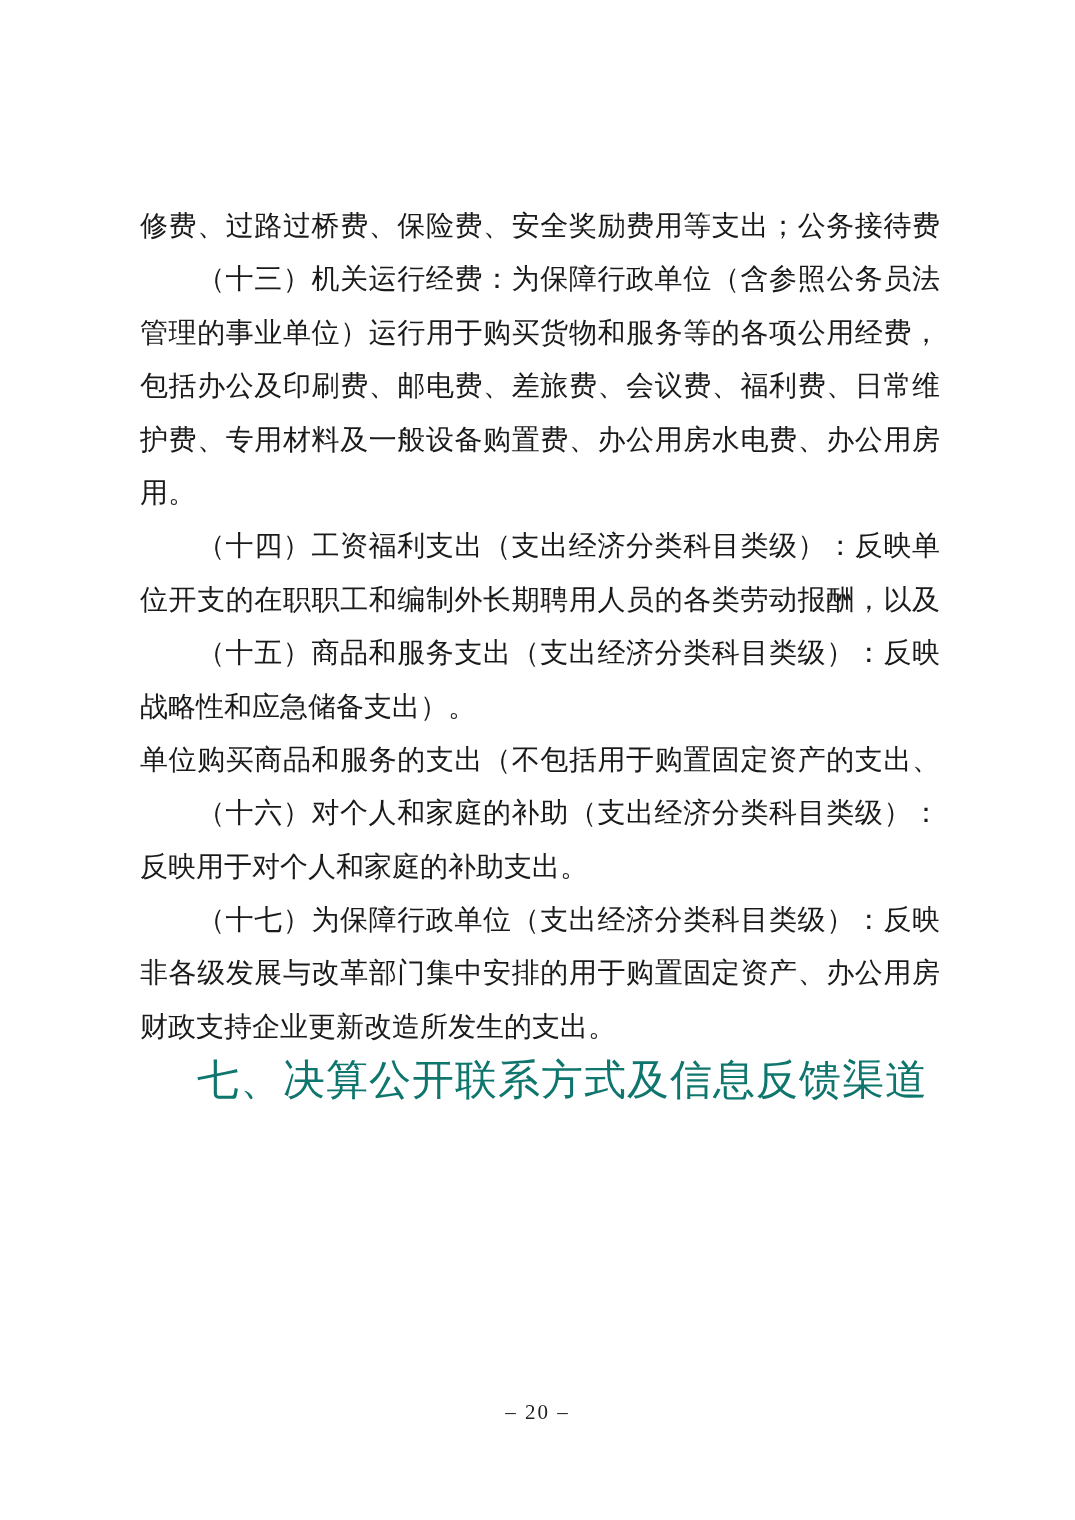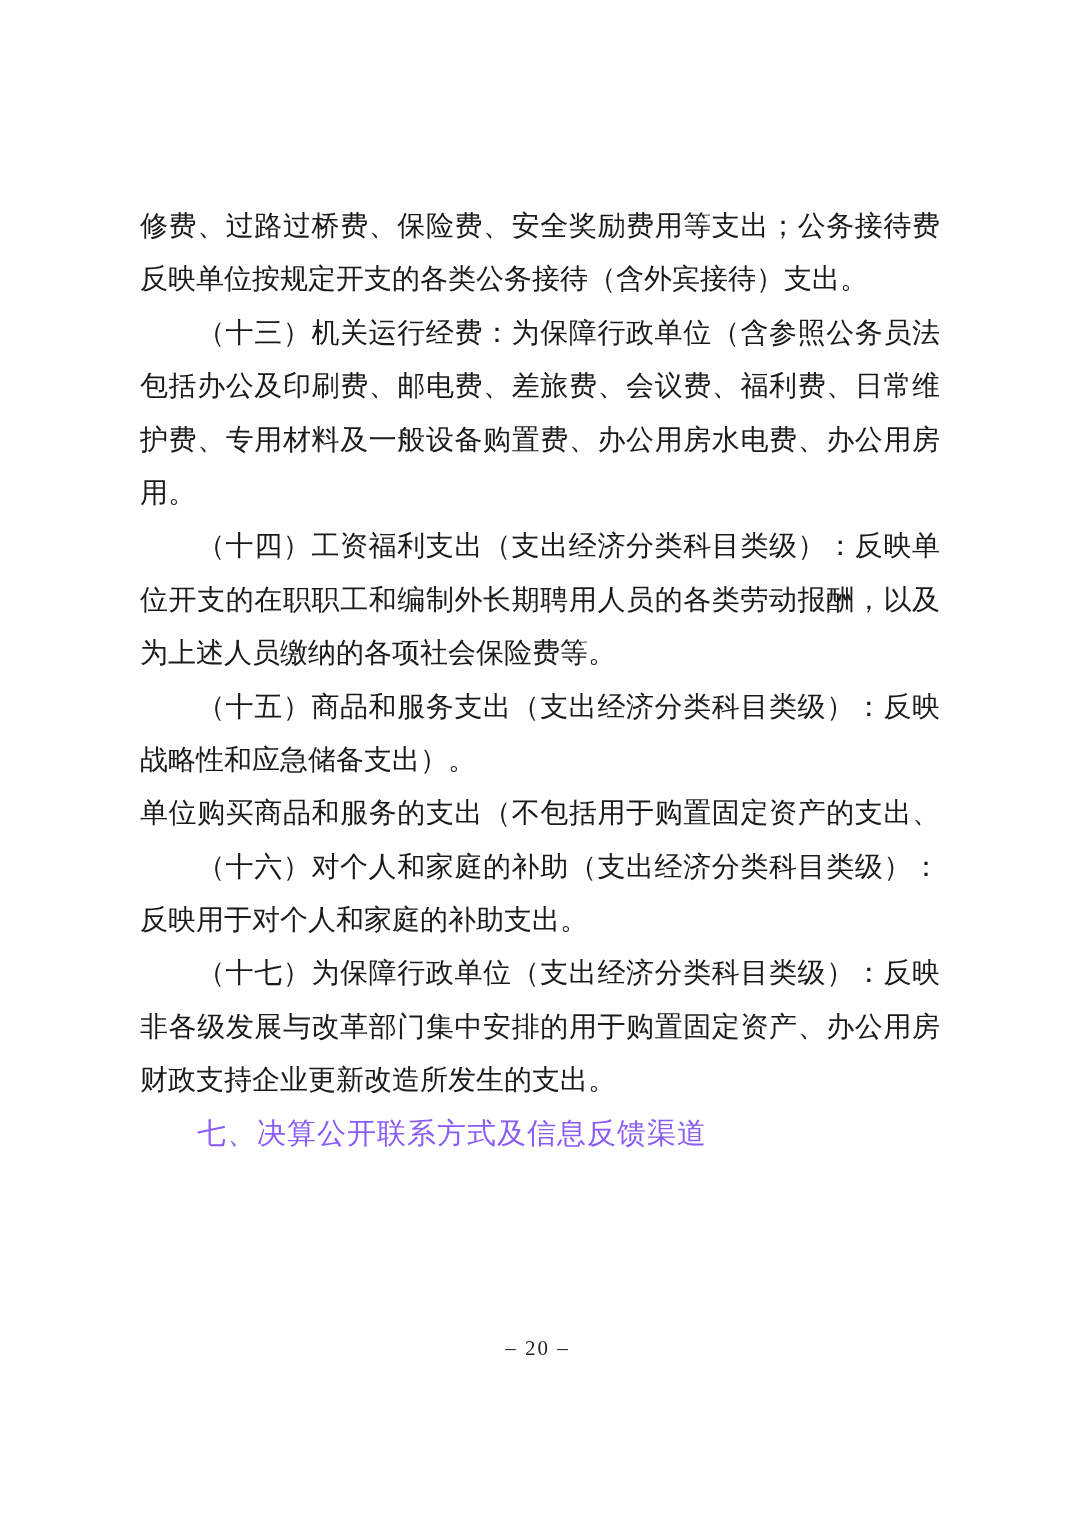--- a/index.html
+++ b/index.html
@@ -39,56 +39,55 @@
   }
   .line.indent {
     padding-left: 57px;
   }
   .seg.bold {
     font-weight: normal;
   }
   .paragraph.heading .line {
     font-family: "Liberation Sans", "DejaVu Sans", sans-serif;
     font-weight: bold;
-    font-size: 29px;
+    font-size: 42px;
     letter-spacing: 1px;
     text-align: left;
     text-align-last: auto;
-    color: #8b5cf6;
+    color: #0f766e;
   }
   .footer {
     position: absolute;
-    top: 1336px;
+    top: 1400px;
     left: 0;
     width: 100%;
     text-align: center;
     font-size: 21px;
     letter-spacing: 2px;
     color: #222222;
   }
 </style>
 </head>
 <body>
 
 <div class="page">
   <div class="textblock" id="textblock">
       <div class="paragraph">
         <div class="line fill"><span class="seg">修费、过路过桥费、保险费、安全奖励费用等支出；公务接待费</span></div>
-        <div class="line"><span class="seg">反映单位按规定开支的各类公务接待（含外宾接待）支出。</span></div>
       </div>
       <div class="paragraph">
         <div class="line fill indent"><span class="seg bold">（十三）机关运行经费：</span><span class="seg">为保障行政单位（含参照公务员法</span></div>
+        <div class="line fill"><span class="seg">管理的事业单位）运行用于购买货物和服务等的各项公用经费，</span></div>
         <div class="line fill"><span class="seg">包括办公及印刷费、邮电费、差旅费、会议费、福利费、日常维</span></div>
         <div class="line fill"><span class="seg">护费、专用材料及一般设备购置费、办公用房水电费、办公用房</span></div>
         <div class="line"><span class="seg">用。</span></div>
       </div>
       <div class="paragraph">
         <div class="line fill indent"><span class="seg bold">（十四）工资福利支出（支出经济分类科目类级）：</span><span class="seg">反映单</span></div>
         <div class="line fill"><span class="seg">位开支的在职职工和编制外长期聘用人员的各类劳动报酬，以及</span></div>
-        <div class="line"><span class="seg">为上述人员缴纳的各项社会保险费等。</span></div>
       </div>
       <div class="paragraph">
         <div class="line fill indent"><span class="seg bold">（十五）商品和服务支出（支出经济分类科目类级）：</span><span class="seg">反映</span></div>
         <div class="line"><span class="seg">战略性和应急储备支出）。</span></div>
         <div class="line fill"><span class="seg">单位购买商品和服务的支出（不包括用于购置固定资产的支出、</span></div>
       </div>
       <div class="paragraph">
         <div class="line fill indent"><span class="seg bold">（十六）对个人和家庭的补助（支出经济分类科目类级）：</span></div>
         <div class="line"><span class="seg">反映用于对个人和家庭的补助支出。</span></div>
       </div>

